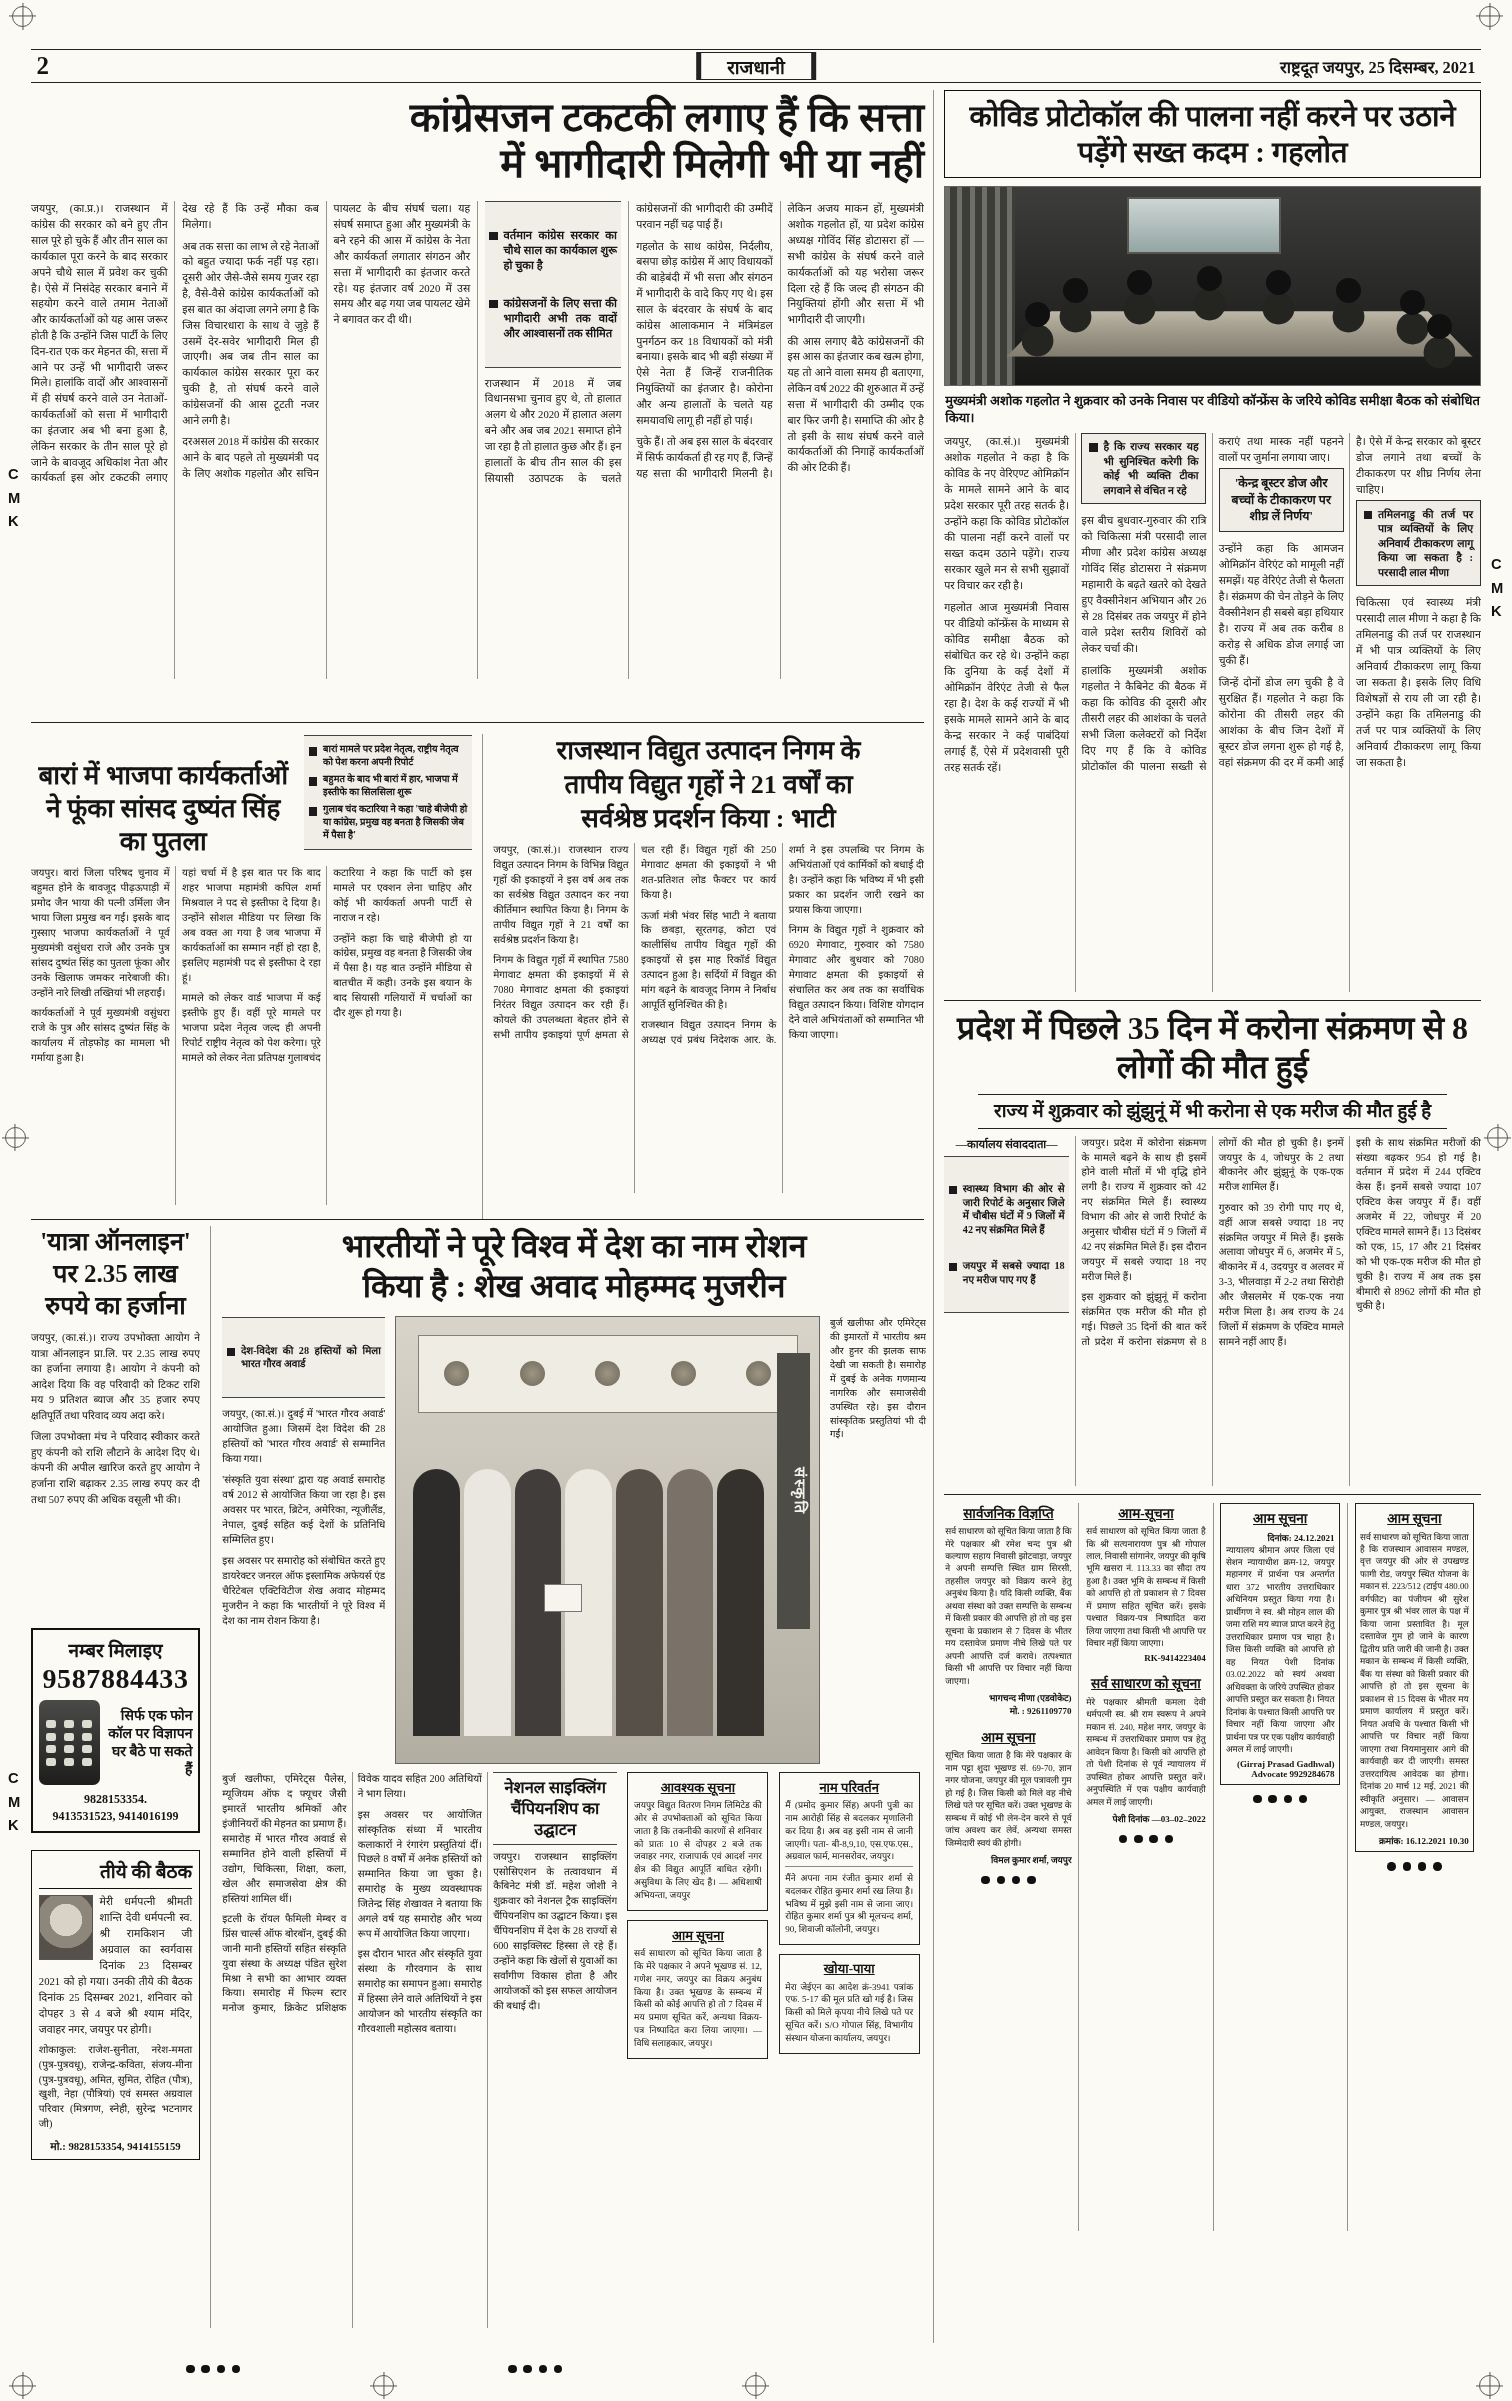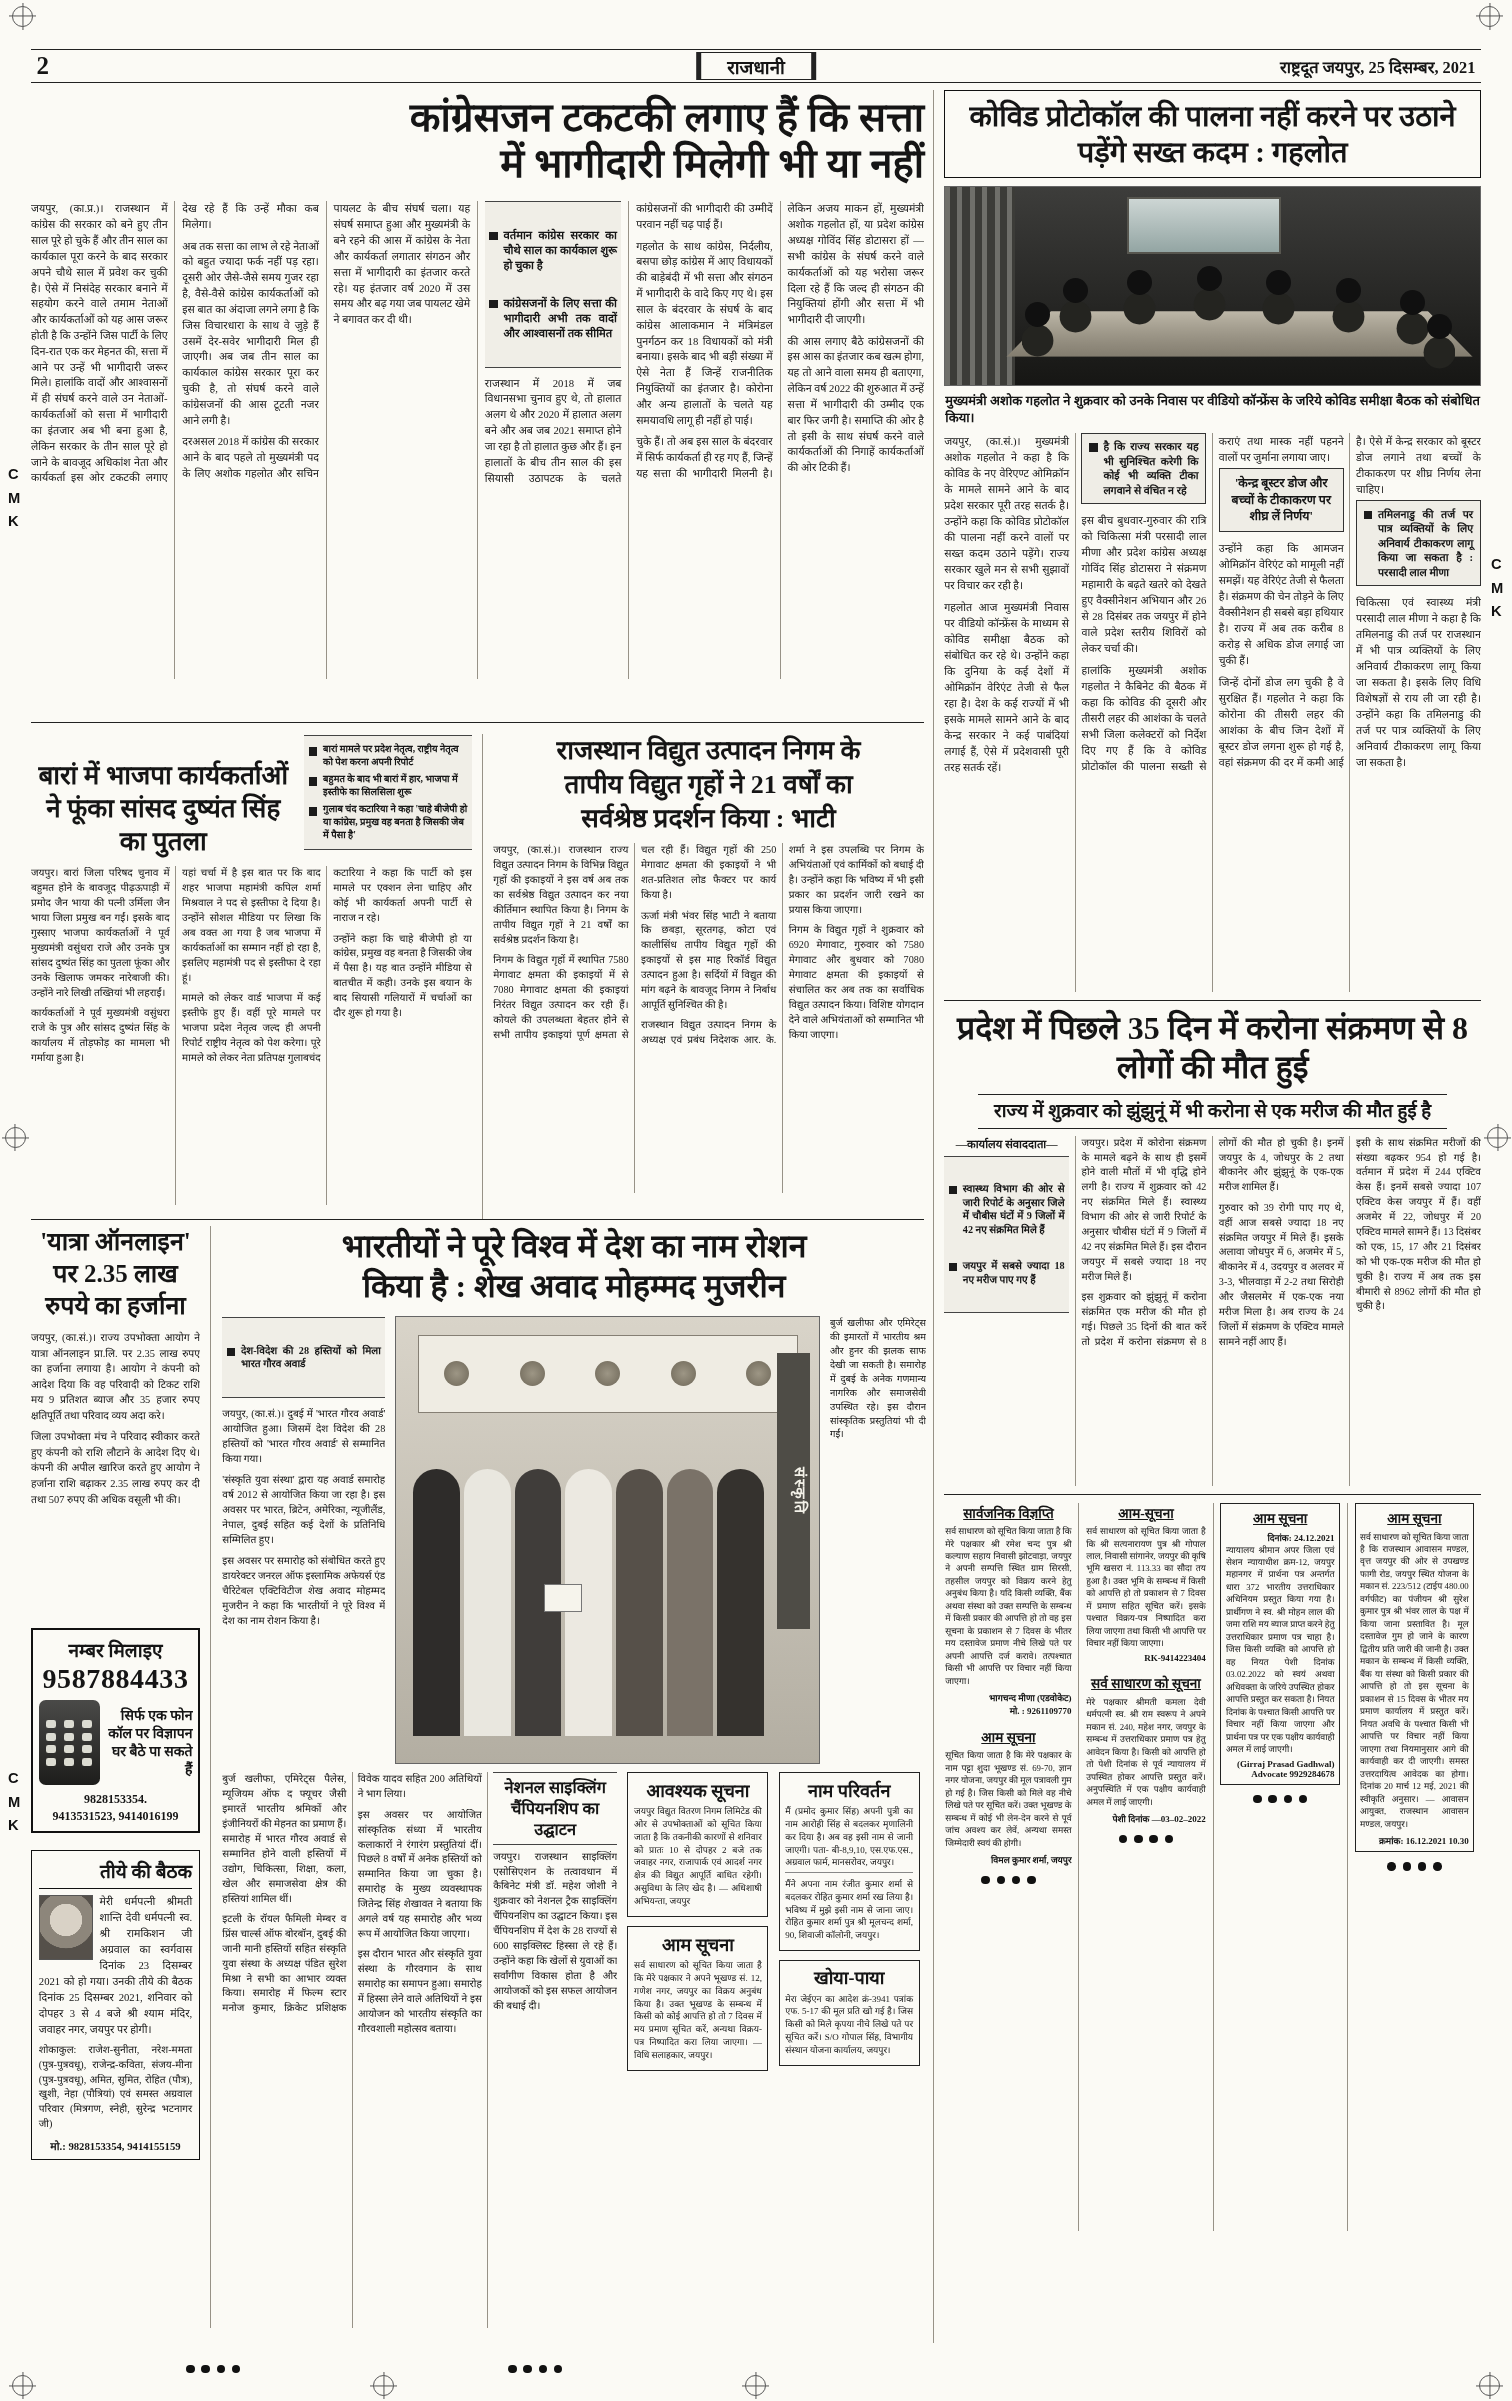--- a/index.html
+++ b/index.html
@@ -137,21 +137,21 @@
   .ap-flag{position:absolute;right:2%;top:8%;bottom:30%;width:33px;background:#4e4c46;color:#f3f1e8;
            writing-mode:vertical-rl;text-align:center;font-size:14.7px;font-weight:bold;letter-spacing:2.3px;}
   .g-right{width:96px;font-size:9.6px;line-height:1.45;text-align:justify;overflow:hidden;}
   .g-lower{display:flex;gap:10.2px;margin-top:10.2px;height:556px;overflow:hidden;}
   .g-cols{width:395px;column-count:3;column-gap:11.3px;column-rule:0.6px solid #979287;font-size:10.2px;
           line-height:1.46;text-align:justify;height:100%;overflow:hidden;}
   .subhead3{margin:5.6px 0 4.5px 0;font-size:16.4px;font-weight:800;text-align:center;line-height:1.3;
             border-top:0.8px solid #444;border-bottom:0.8px solid #444;padding:3.4px 0;break-inside:avoid;}
   .g-notices{width:141px;display:flex;flex-direction:column;gap:9px;overflow:hidden;}
   .sm-box{border:1.1px solid #222;padding:4.5px 5.6px;}
-  .sm-box h4{margin:0 0 3.4px 0;font-size:18px;text-align:center;}
+  .sm-box h4{margin:0 0 3.4px 0;font-size:13px;text-align:center;text-decoration:underline;}
   .sm-box p{margin:0 0 4.5px 0;font-size:9px;line-height:1.42;text-align:justify;}
   .sm-box .item{border-bottom:0.6px solid #888;padding-bottom:3.4px;margin-bottom:4.5px;}
   .sm-box .item:last-child{border-bottom:none;margin-bottom:0;}
 </style>
 </head>
 <body>
 
 <div class="page">
 
   <div class="reg" style="left:12.4px;top:5.6px;"></div>

